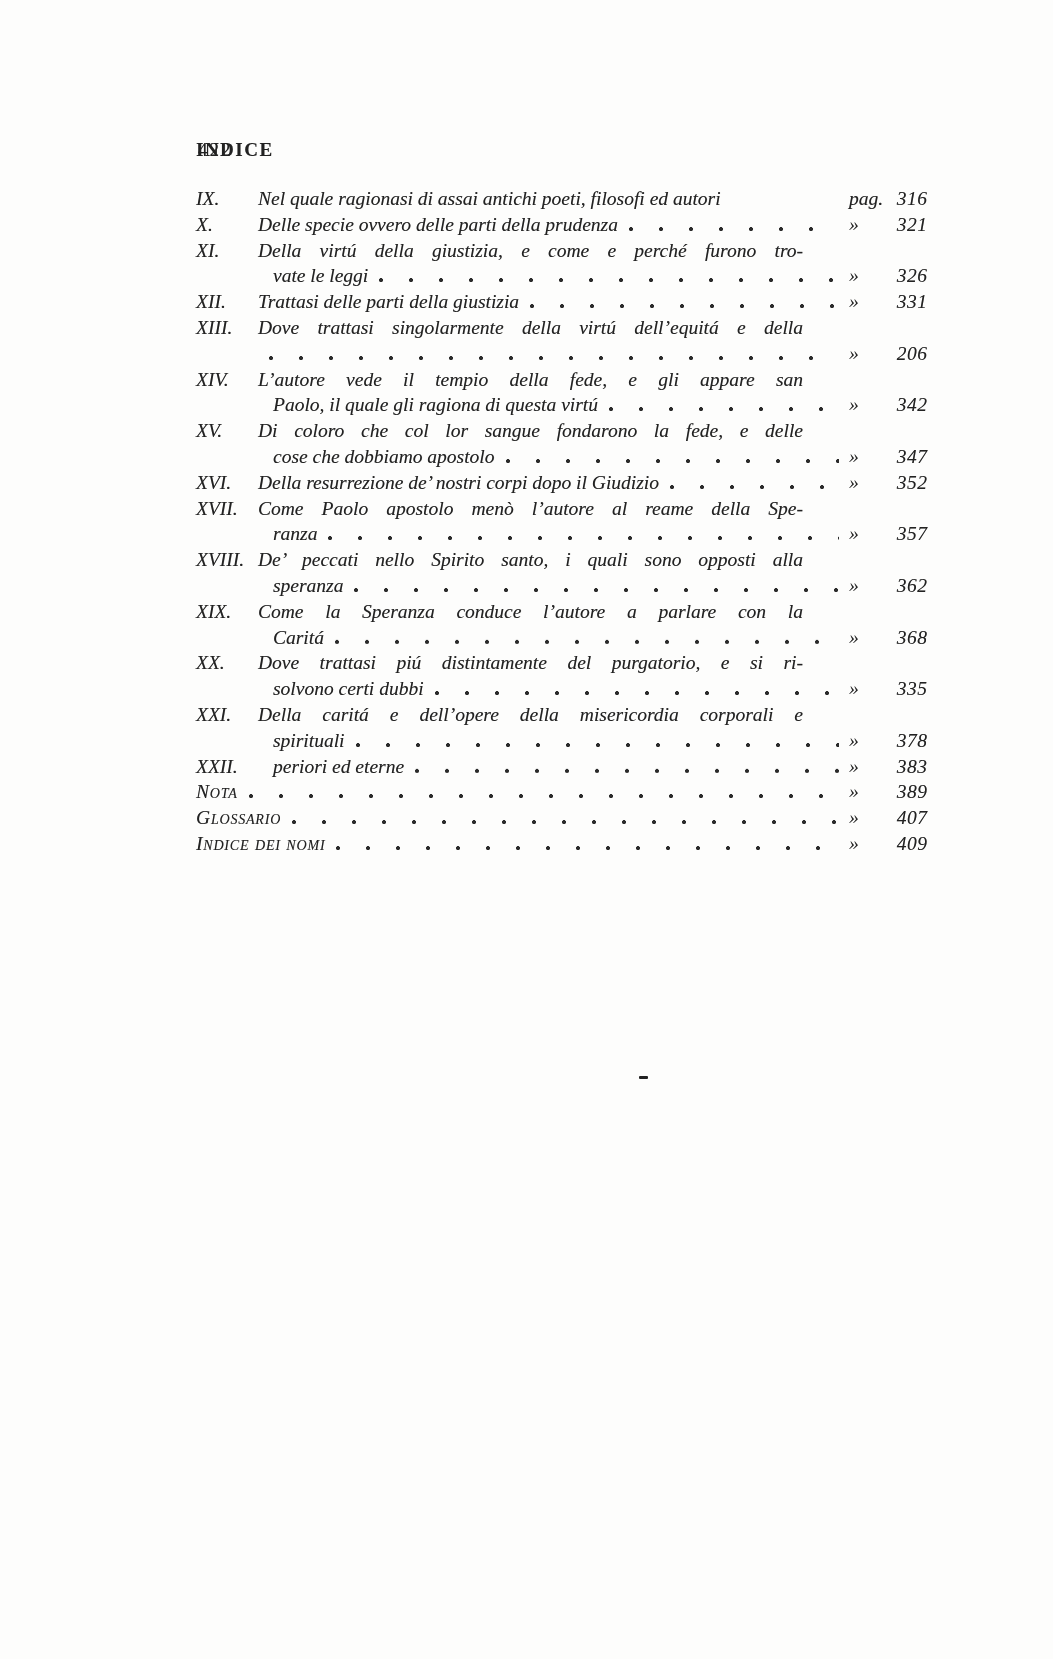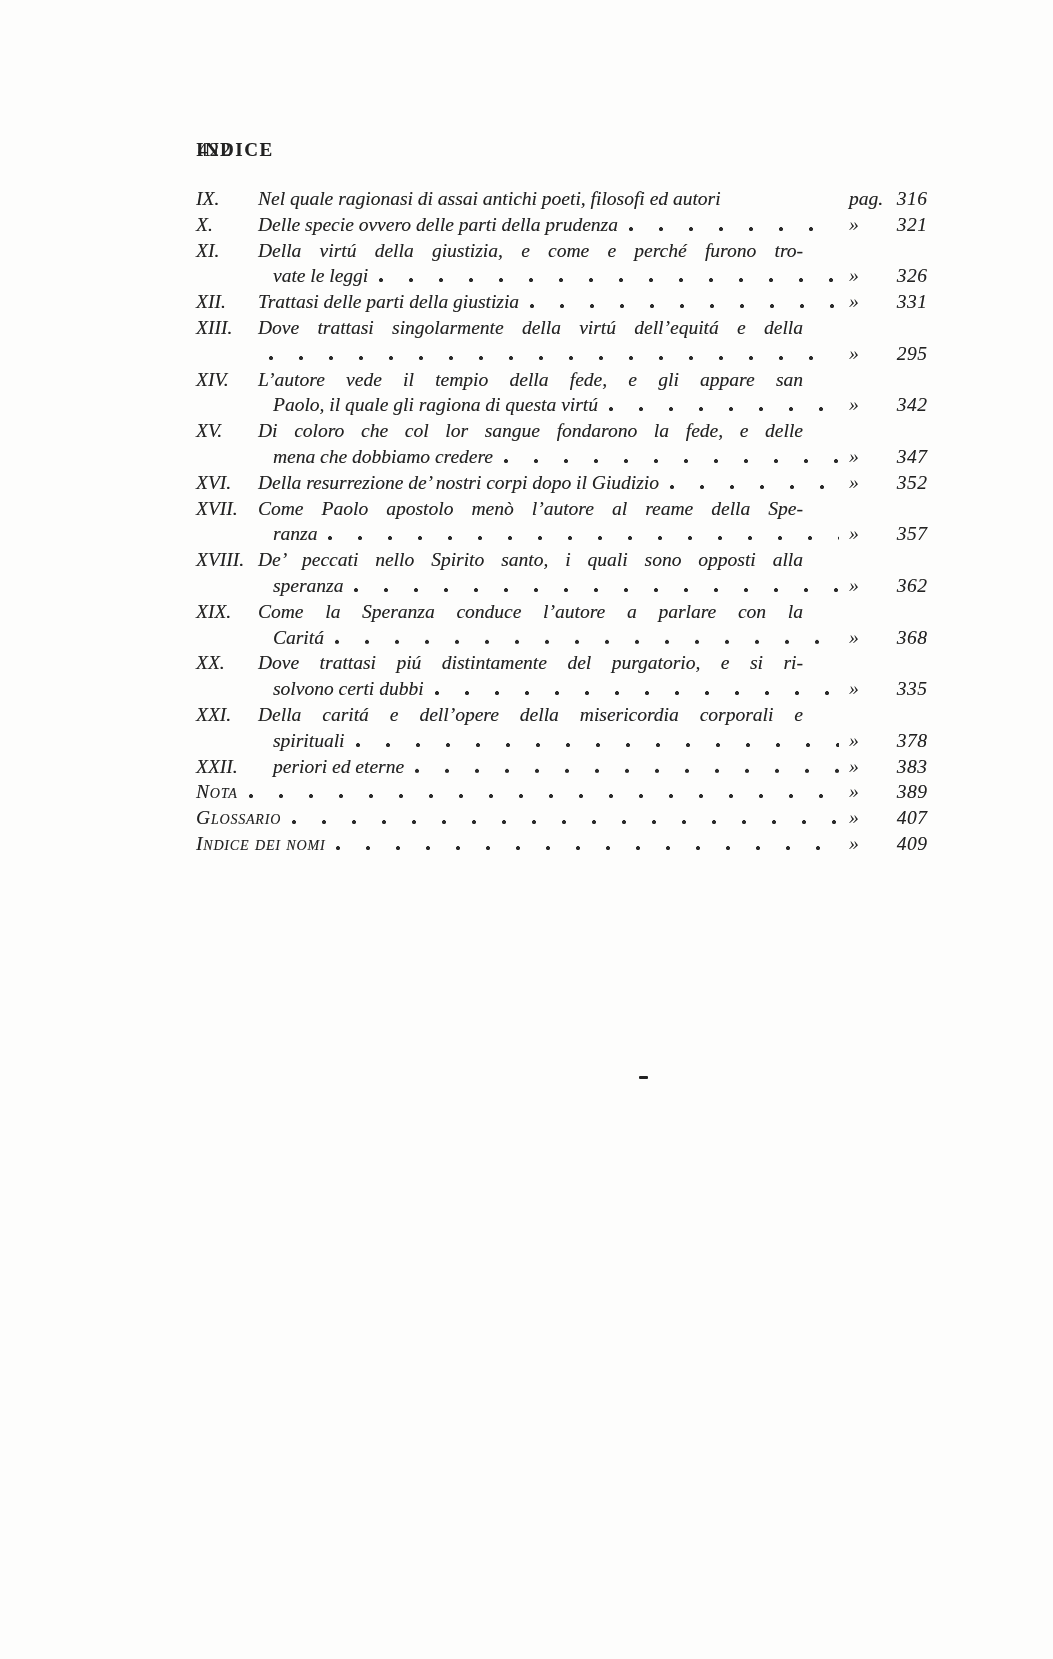--- a/index.html
+++ b/index.html
@@ -136,42 +136,42 @@
           </div>
         </div>
       </div>
       <div class="entry multi">
         <div class="num">XIII.</div>
         <div class="body">
           <div class="line">Dove trattasi singolarmente della virtú dell’equitá e della</div>
           <div class="lastline">
             <span class="dots"></span>
             <span class="mark">»</span>
-            <span class="pagenum">295</span>
+            <span class="pagenum">206</span>
           </div>
         </div>
       </div>
       <div class="entry multi">
         <div class="num">XIV.</div>
         <div class="body">
           <div class="line">L’autore vede il tempio della fede, e gli appare san</div>
           <div class="lastline">
             <span class="text">Paolo, il quale gli ragiona di questa virtú</span>
             <span class="dots"></span>
             <span class="mark">»</span>
             <span class="pagenum">342</span>
           </div>
         </div>
       </div>
       <div class="entry multi">
         <div class="num">XV.</div>
         <div class="body">
           <div class="line">Di coloro che col lor sangue fondarono la fede, e delle</div>
           <div class="lastline">
-            <span class="text">mena che dobbiamo credere</span>
+            <span class="text">cose che dobbiamo apostolo</span>
             <span class="dots"></span>
             <span class="mark">»</span>
             <span class="pagenum">347</span>
           </div>
         </div>
       </div>
       <div class="entry">
         <div class="num">XVI.</div>
         <div class="body">
           <div class="lastline">

